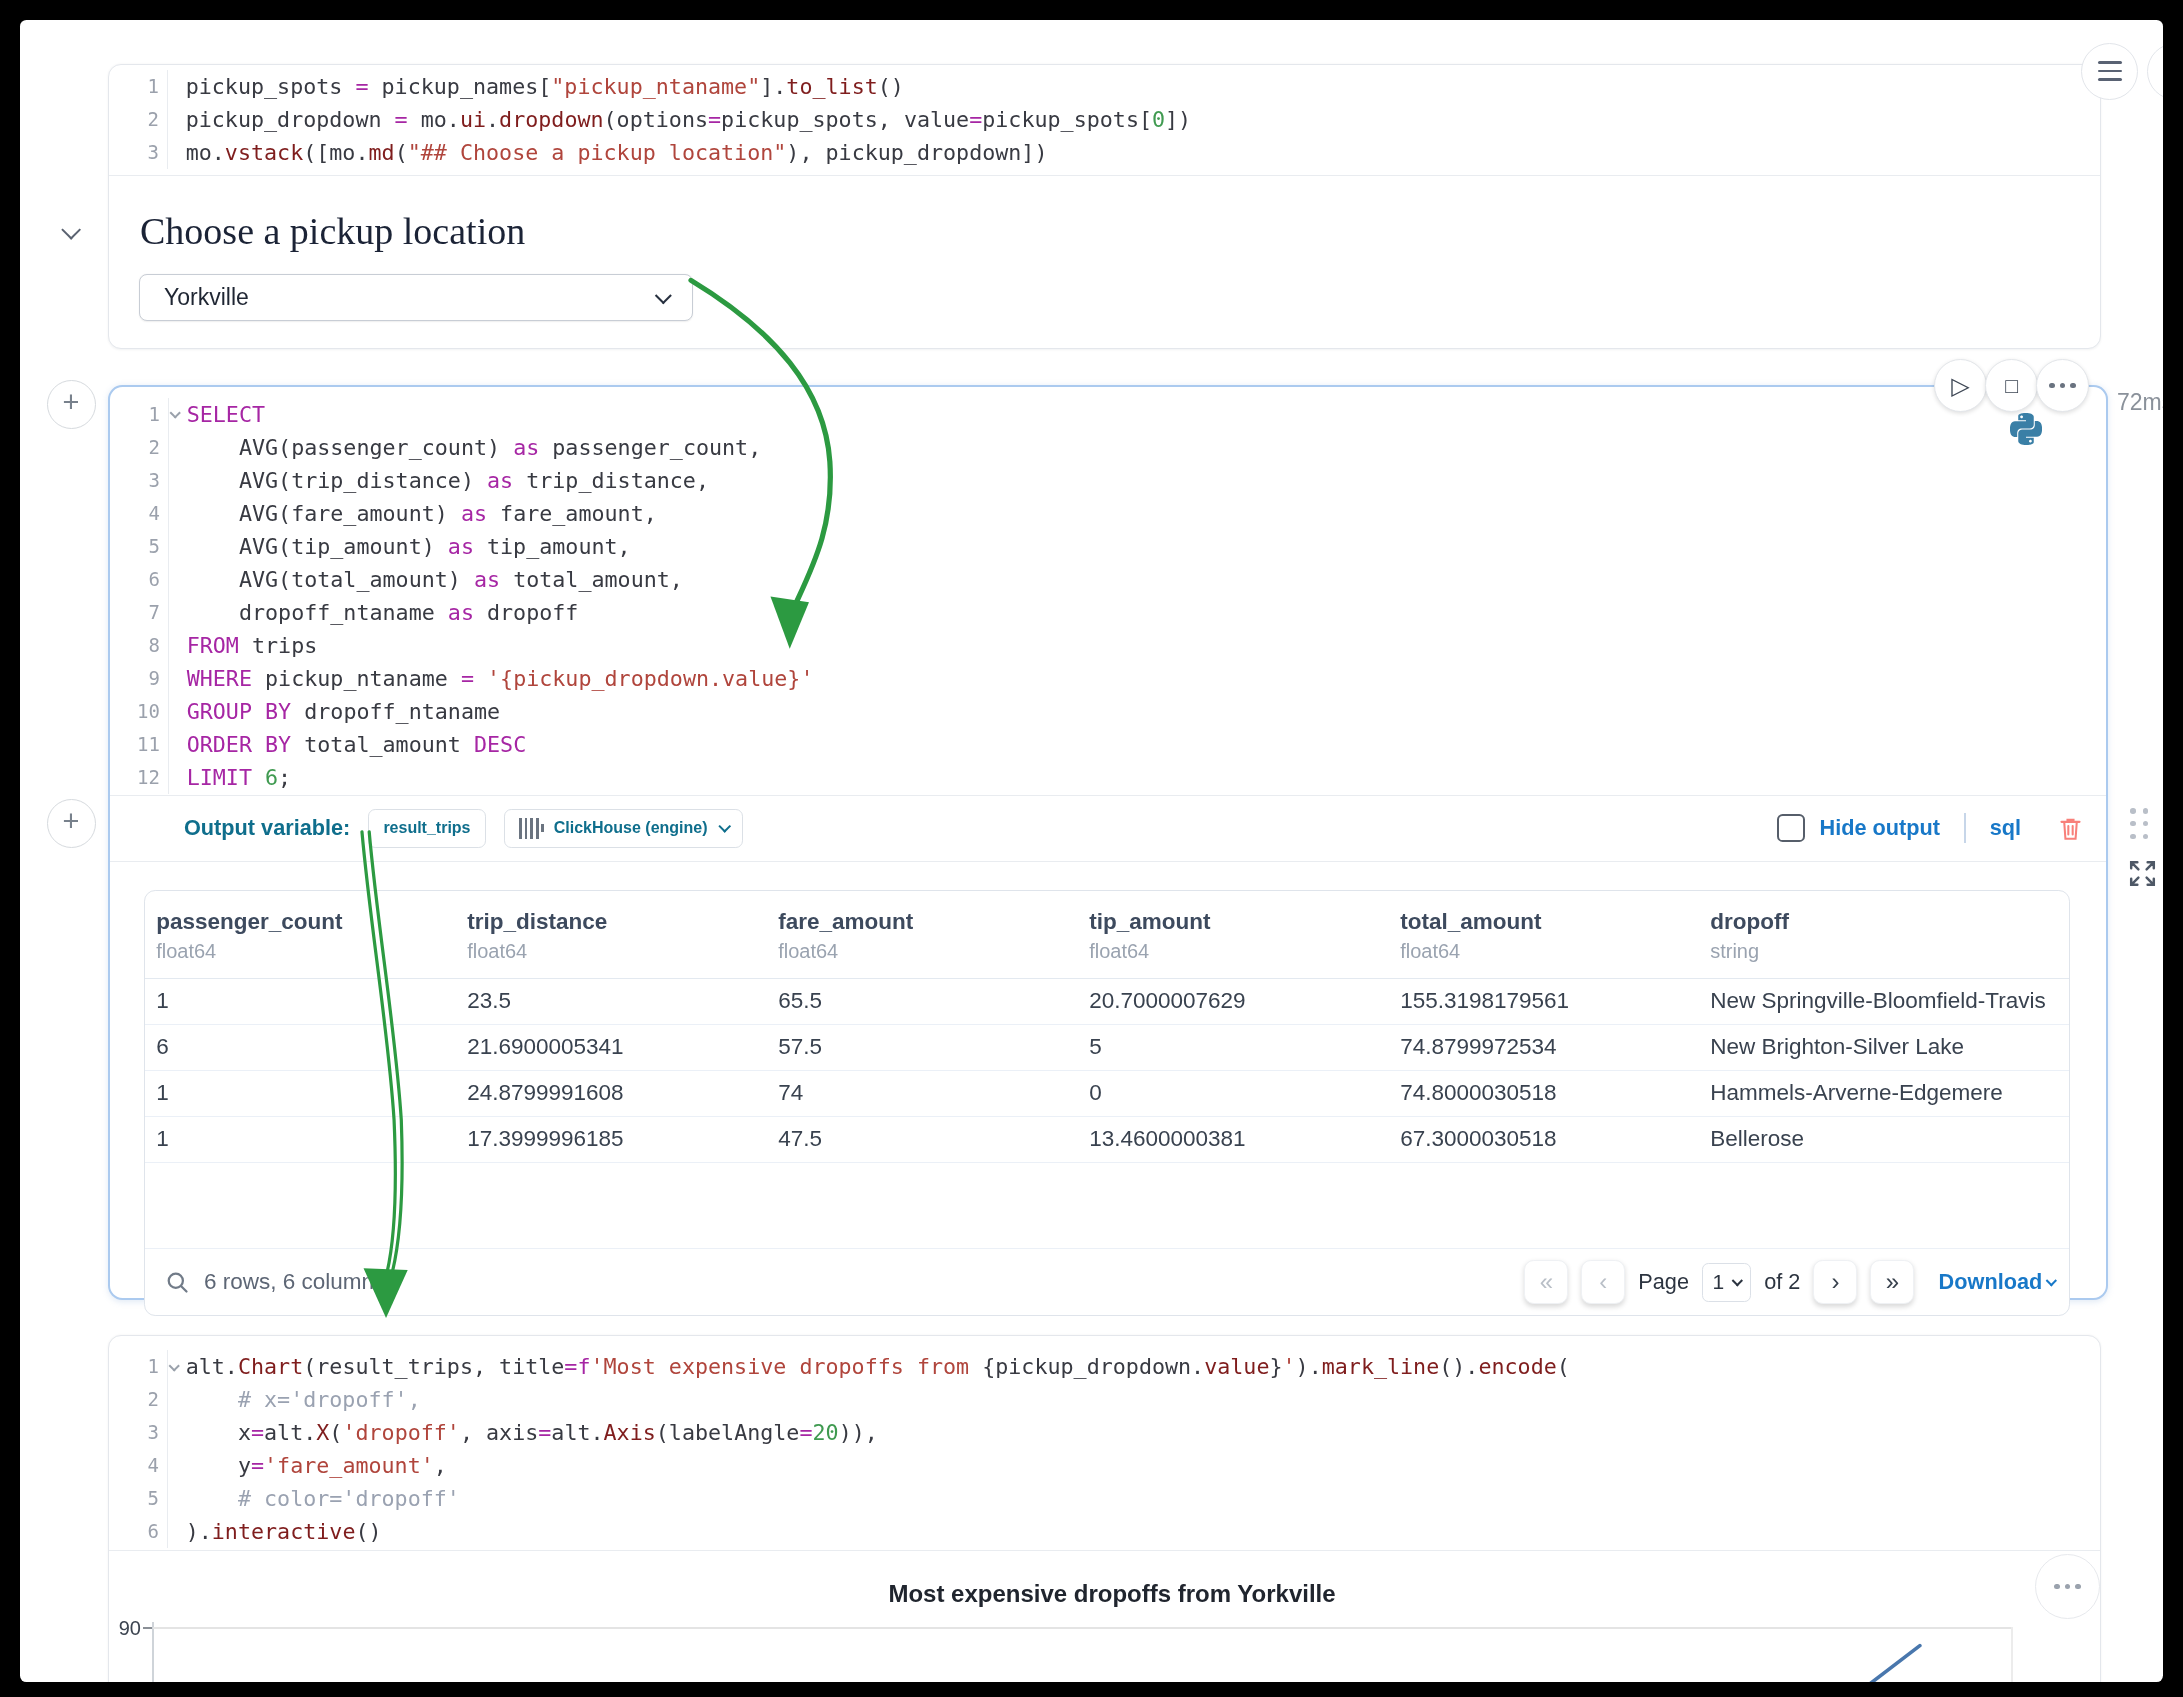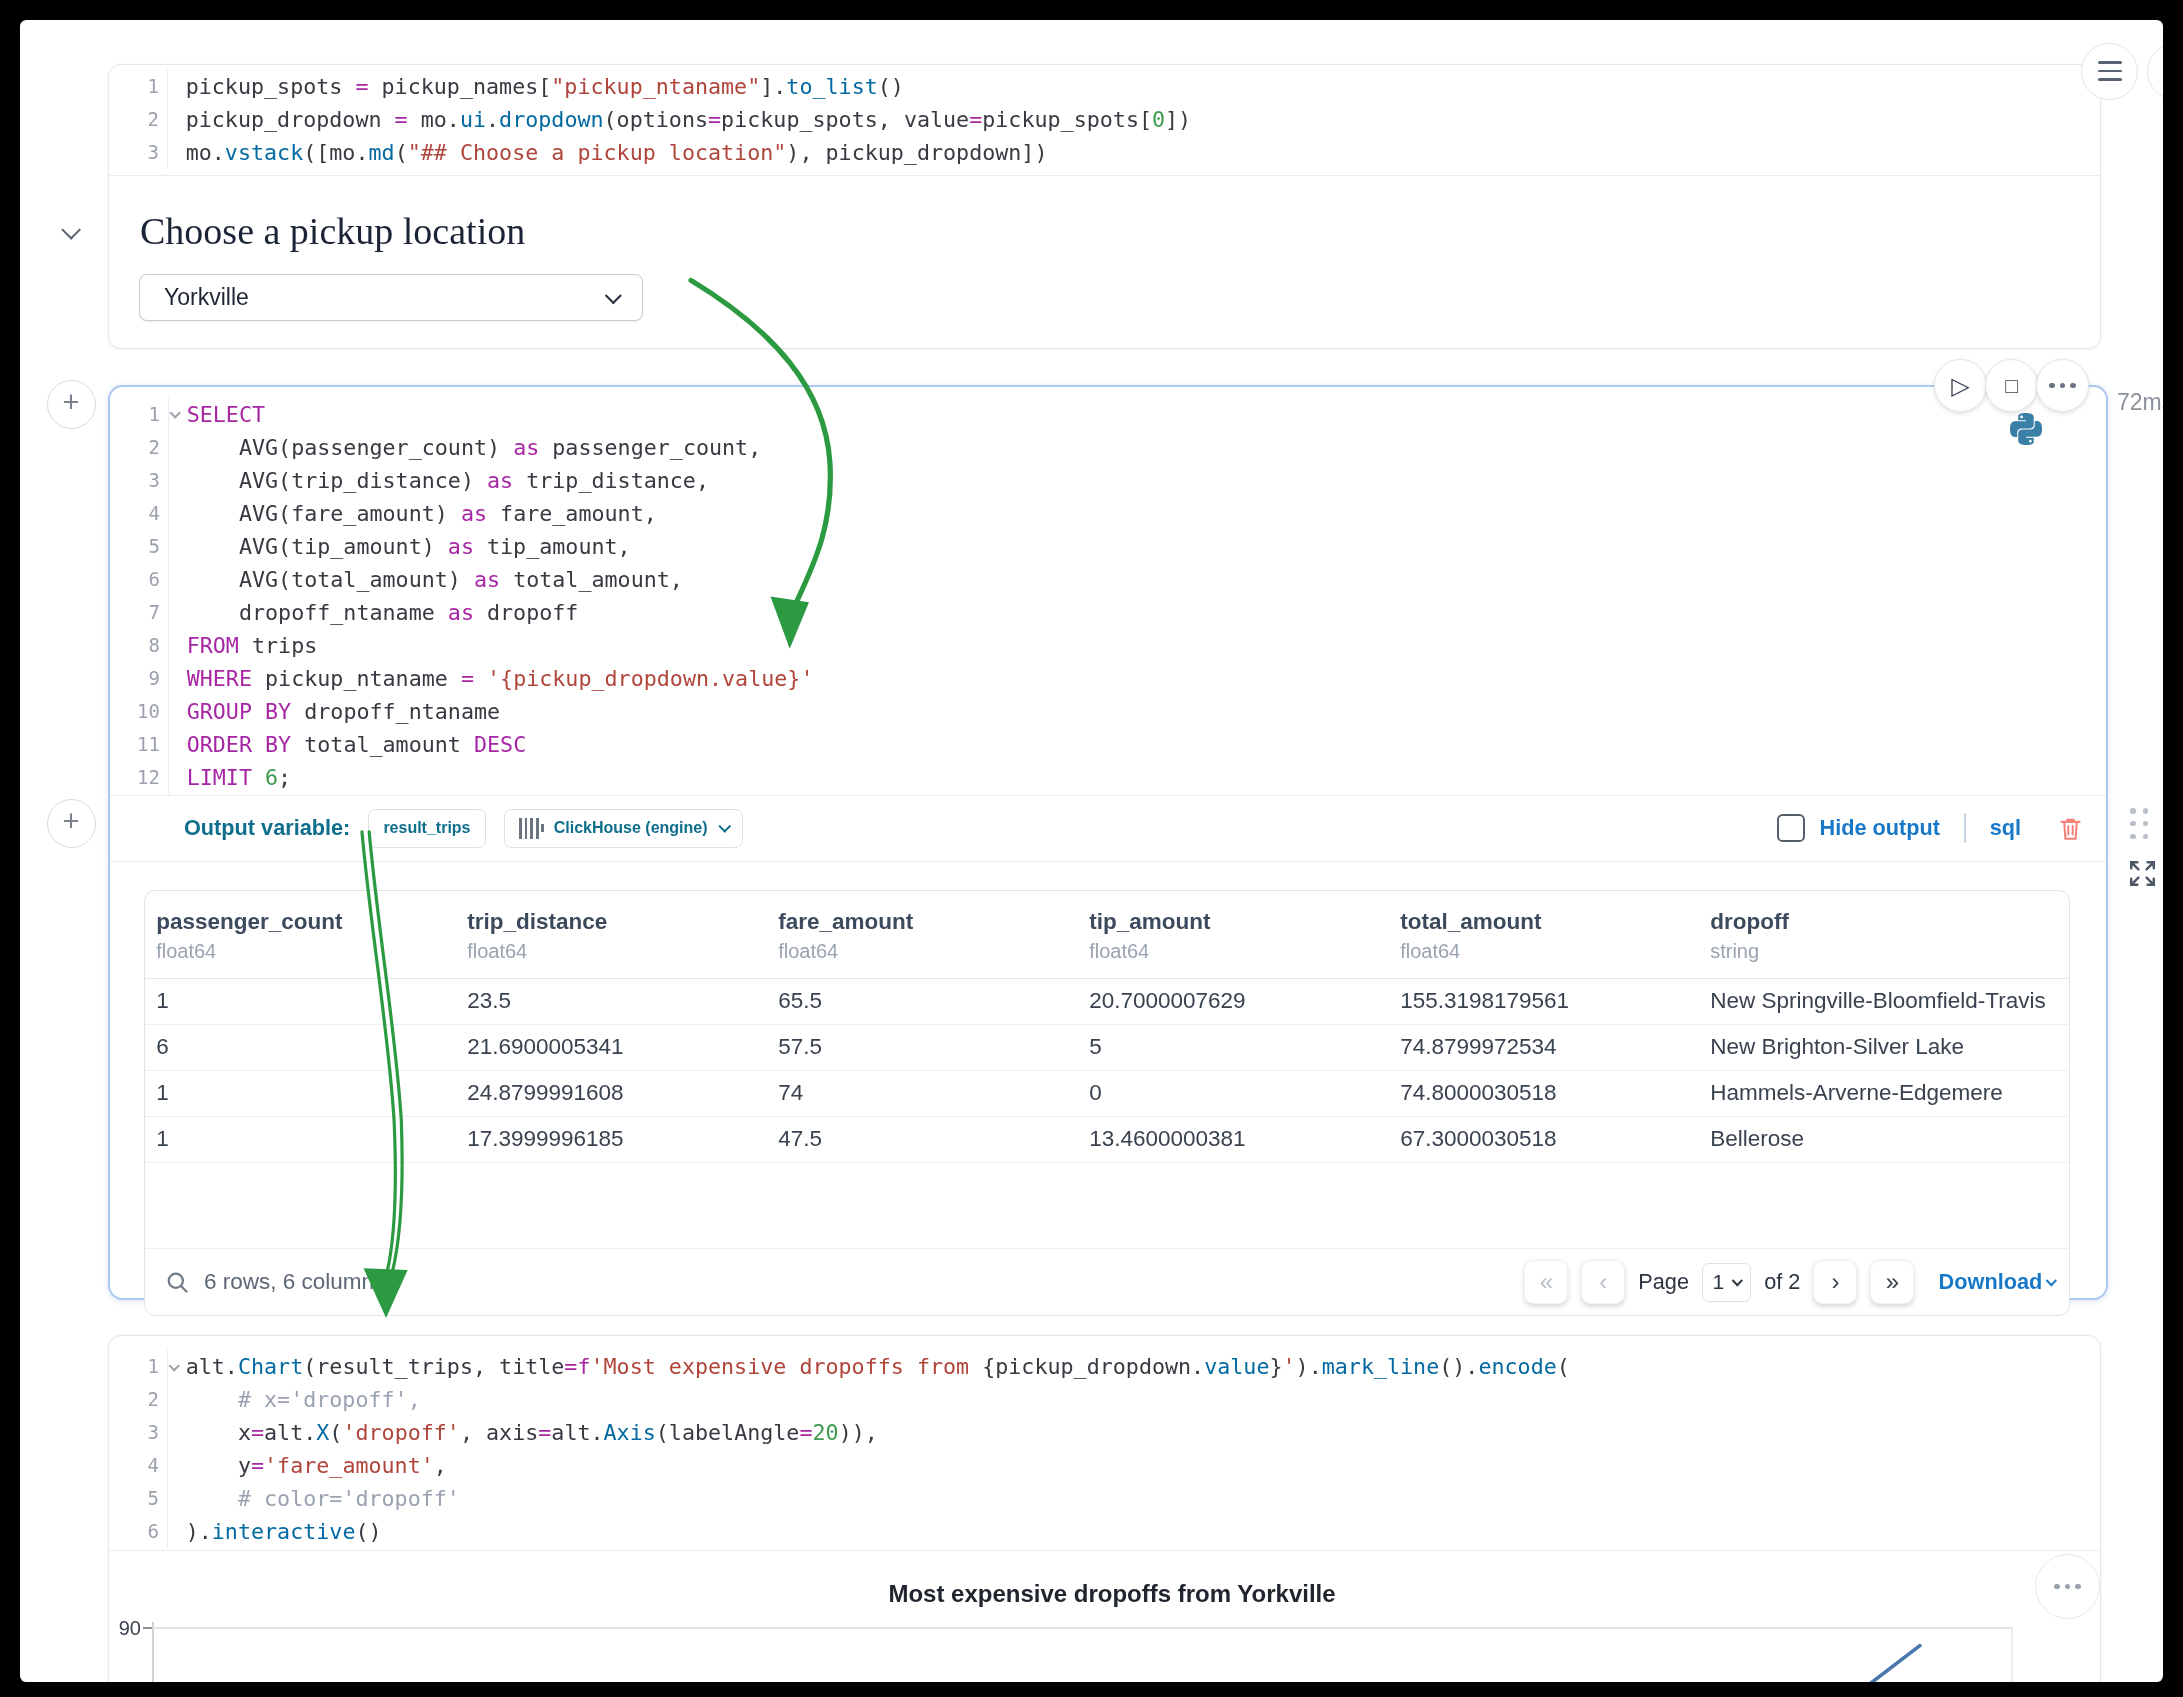--- a/index.html
+++ b/index.html
@@ -17,33 +17,33 @@
   
   .codeblock{font-family:"DejaVu Sans Mono",monospace;font-size:21.7px;line-height:33px;}
   #code1{padding:4.8px 0 6.4px;border-bottom:1.6px solid #e9ecf0;}
   #code2{padding:11.2px 0 0.8px;border-bottom:1.6px solid #e9ecf0;}
   #code3{padding:14.4px 0 1.6px;border-bottom:1.6px solid #e9ecf0;}
   .cl{display:flex;}
   .gut{flex:0 0 50px;text-align:right;padding-right:8px;color:#9ba1ac;font-size:19px;position:relative;}
   .ct{border-left:1.6px solid #e9ecf0;padding-left:17.7px;white-space:pre;flex:1;}
   .fold{position:absolute;right:-11.2px;top:11.2px;width:6.4px;height:6.4px;
         border-right:2px solid #9aa1ab;border-bottom:2px solid #9aa1ab;transform:rotate(45deg);}
-  .tk-d{color:#383a42}.tk-k{color:#a626a4}.tk-f{color:#0369a1}
+  .tk-d{color:#383a42}.tk-k{color:#a626a4}.tk-f{color:#7f1d1d}
   .tk-s{color:#b0453c}.tk-n{color:#3f9a50}.tk-c{color:#9aa2b1}.tk-o{color:#a626a4}
 
   
   .chev{display:inline-block;width:8.8px;height:8.8px;border-right:2.4px solid currentColor;
         border-bottom:2.4px solid currentColor;transform:rotate(45deg) translateY(-1.6px);}
 
   
   #collapse-chev{position:absolute;left:43px;top:204px;color:#5a6270;cursor:pointer;}
   #collapse-chev .chev{width:12px;height:12px;border-width:2.8px;}
   #md-heading{position:absolute;left:120px;top:189px;font-family:"Liberation Serif",serif;
               font-size:38px;color:#1b2336;font-weight:500;}
-  #md-dropdown{position:absolute;left:119px;top:254px;width:504px;height:47px;background:#fff;
+  #md-dropdown{position:absolute;left:119px;top:254px;width:554px;height:47px;background:#fff;
                border:1.6px solid #c8cdd5;border-radius:8px;display:flex;align-items:center;
                padding:16px 24px;font-size:23px;color:#1f2633;box-sizing:border-box;
                box-shadow:0 0.8px 1.6px rgba(0,0,0,.07);}
   #md-dropdown .chev{margin-left:auto;color:#27303f;border-width:2.8px;width:10.4px;height:10.4px;}
 
   
   .circle-btn{position:absolute;background:#fff;border:1.6px solid #e2e5ea;border-radius:50%;
               display:flex;align-items:center;justify-content:center;z-index:30;}
   #menu-btn{left:2061px;top:22.5px;width:55px;height:55px;flex-direction:column;gap:5.6px;}
   #menu-btn i{display:block;width:24px;height:2.8px;background:#596273;border-radius:1.6px;}

